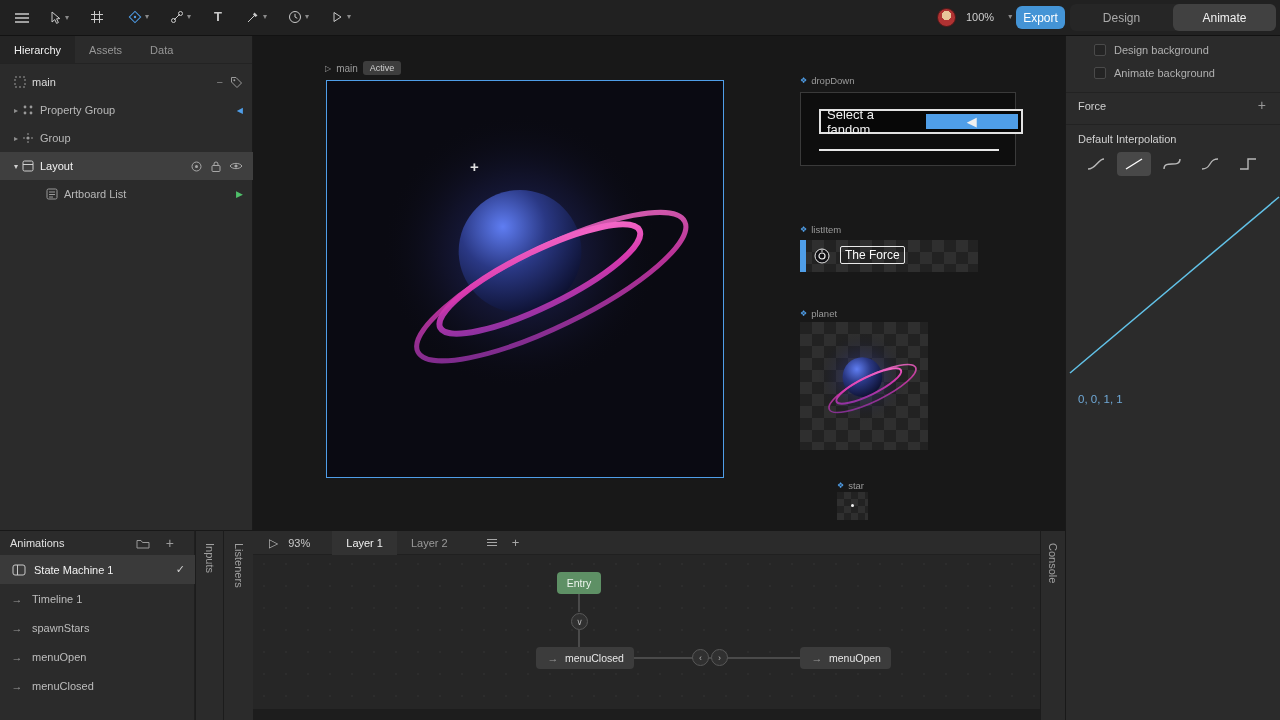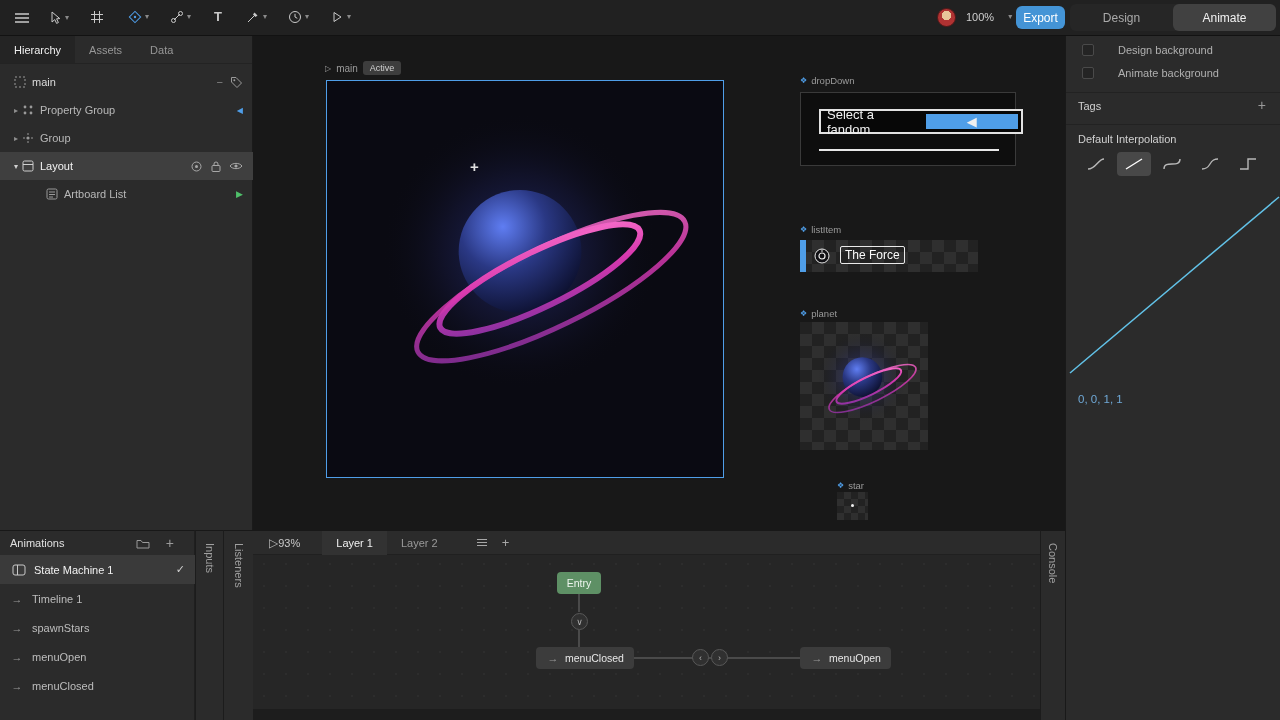--- a/index.html
+++ b/index.html
@@ -74,21 +74,21 @@
   .listitem-box{position:absolute;left:547px;top:204px;width:178px;height:32px}
   .li-bar{position:absolute;left:0;top:0;width:6px;height:32px;background:#4f9ee8}
   .li-text{position:absolute;left:40px;top:6px;color:#fafafa;font-size:12px;border:1px solid rgba(255,255,255,.9);
     padding:1px 4px;border-radius:2px;cursor:text}
   .planet-box{position:absolute;left:547px;top:286px;width:128px;height:128px}
   .star-box{position:absolute;left:584px;top:456px;width:31px;height:28px}
   .crosshair{position:absolute;left:217px;top:122px;color:#e0e0e0;font-size:15px;font-weight:bold}
 
   
   .right-panel{left:1065px;top:36px;width:215px;height:684px;background:#2b2b2b;border-left:1px solid #191919}
-  .chk-row{position:absolute;left:16px;display:flex;align-items:center;gap:24px;cursor:pointer}
+  .chk-row{position:absolute;left:28px;display:flex;align-items:center;gap:8px;cursor:pointer}
   .chk{width:12px;height:12px;background:#242424;border:1px solid #4a4a4a;border-radius:2px}
   .chk-lbl{color:#b0b0b0;font-size:11px}
   .divider{position:absolute;left:0;width:215px;height:1px;background:#222222}
   .sec-title{position:absolute;left:12px;color:#d0d0d0;font-size:11px}
   .plus-btn{position:absolute;color:#9a9a9a;font-size:14px;cursor:pointer}
   .interp-btn{position:absolute;top:116px;width:34px;height:24px;border-radius:4px;display:flex;align-items:center;justify-content:center;cursor:pointer}
   .interp-btn.selected{background:#484848}
   .curve-values{position:absolute;left:12px;top:357px;color:#6fa8d6;font-size:11.5px}
 
   
@@ -420,21 +420,21 @@
     <div class="chk-row" style="top:8px">
       <span class="chk"></span>
       <span class="chk-lbl">Design background</span>
     </div>
     <div class="chk-row" style="top:31px">
       <span class="chk"></span>
       <span class="chk-lbl">Animate background</span>
     </div>
     <div class="divider" style="top:56px"></div>
 
-    <span class="sec-title" style="top:64px">Tags</span>
+    <span class="sec-title" style="top:64px">Force</span>
     <span class="plus-btn" style="right:14px;top:61px">+</span>
     <div class="divider" style="top:88px"></div>
 
     <span class="sec-title" style="top:97px">Default Interpolation</span>
 
     <span class="interp-btn" style="left:13px">
       <svg width="20" height="14">
           <path d="M2,12 C10,12 12,2 18,2" fill="none" stroke="#b8b8b8" stroke-width="1.4"></path>
         </svg>
     </span>
@@ -463,21 +463,21 @@
       <svg width="215" height="210">
           <line x1="4" y1="188" x2="213" y2="12" stroke="#62c2e8" stroke-width="1.5"></line>
         </svg>
     </div>
     <span class="curve-values">0, 0, 1, 1</span>
   </aside>
 
   <section class="abs sm-panel">
     <div class="sm-header">
       <span style="margin-left:16px;color:#b8b8b8;font-size:12px">▷</span>
-      <span style="color:#c8c8c8">93%</span>
+      <span style="margin-left:10px;color:#c8c8c8">93%</span>
       <span class="sm-tab active" style="margin-left:22px">Layer 1</span>
       <span class="sm-tab">Layer 2</span>
       <span style="margin-left:24px">
         <svg width="12" height="9">
             <path d="M1,1.5 H11 M1,4.5 H11 M1,7.5 H11" stroke="#a8a8a8"></path>
           </svg>
       </span>
       <span style="margin-left:14px;color:#a8a8a8;font-size:13px">+</span>
     </div>
 

